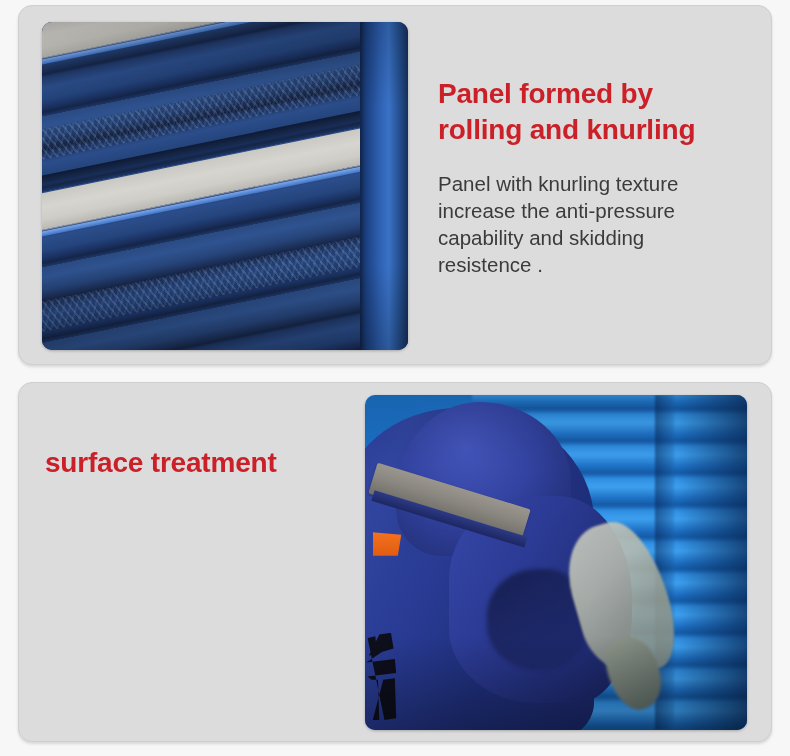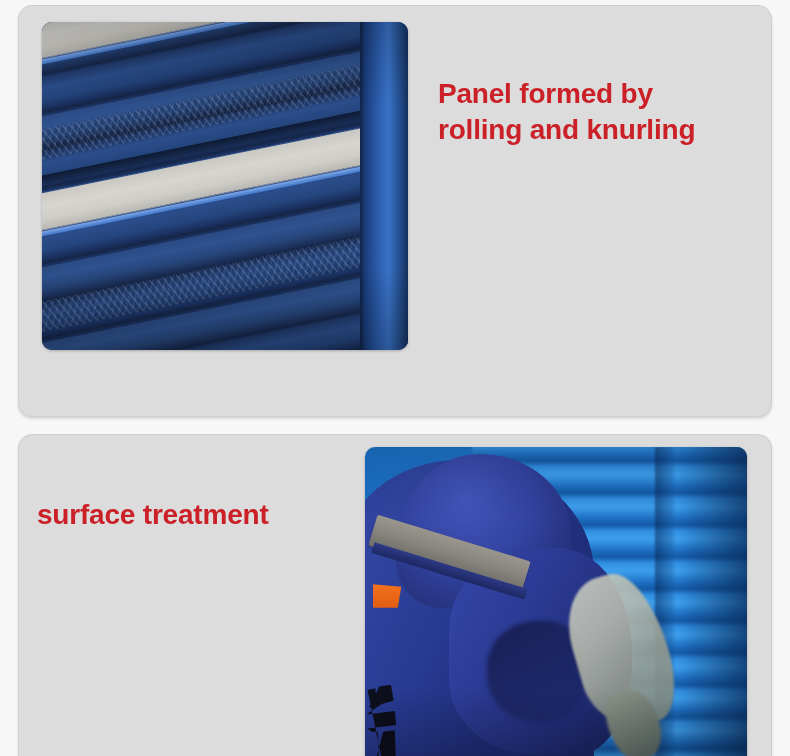--- a/index.html
+++ b/index.html
@@ -26,21 +26,21 @@
   .card {
     position: relative;
     box-sizing: border-box;
     background: #dcdcdc;
     border: 1px solid #cfcfcf;
     border-radius: 14px;
     box-shadow: 0 2px 3px rgba(0,0,0,0.13);
     overflow: hidden;
   }
   .card-top {
-    height: 412px;
+    height: 360px;
   }
   .card-bottom {
     height: 360px;
     margin-top: 17px;
   }
 
   .card-inner {
     display: flex;
     width: 100%;
     height: 100%;
@@ -342,21 +342,21 @@
   
   .text-col {
     flex: 1 1 auto;
     min-width: 0;
     box-sizing: border-box;
   }
   .text-top {
     padding: 70px 18px 0 30px;
   }
   .text-bottom {
-    padding: 62px 10px 0 18px;
+    padding: 62px 10px 0 26px;
   }
 
   .heading {
     color: #cb2027;
     font-weight: bold;
     margin: 0;
     letter-spacing: -0.2px;
   }
   .heading-top {
     font-size: 28px;
@@ -402,20 +402,21 @@
           <div class="band band-2"></div>
           <div class="band-glow glow-2"></div>
           <div class="knurl knurl-2"></div>
           <div class="rail"></div>
           <div class="shutter-shade"></div>
         </div>
       </div>
 
       <div class="text-col text-top">
         <h2 class="heading heading-top">Panel formed by rolling and knurling</h2>
+        <p class="body-text body-top">Panel with knurling texture increase the anti-pressure capability and skidding resistence .</p>
       </div>
 
     </div>
   </div>
 
   <div class="card card-bottom">
     <div class="card-inner img-right">
 
       <div class="photo photo-bottom">
         <div class="worker">

